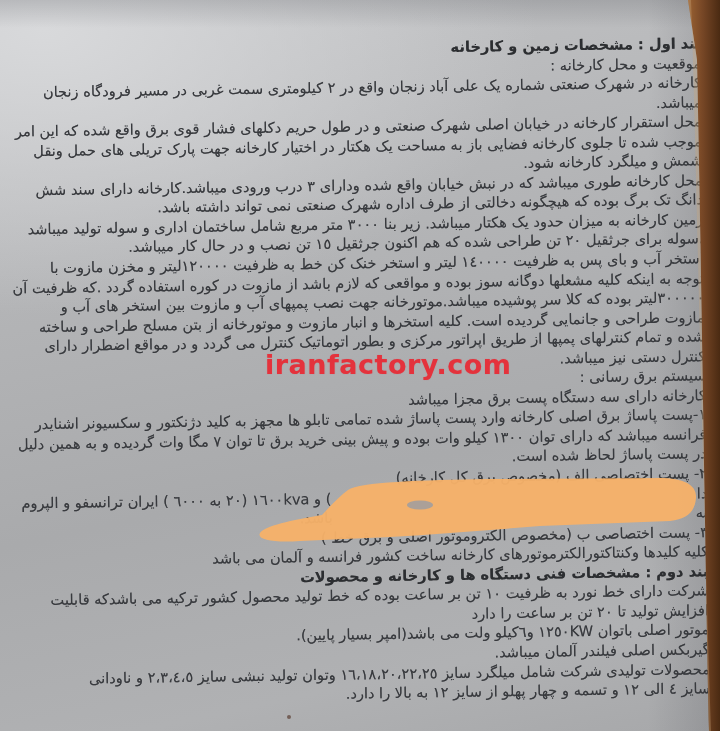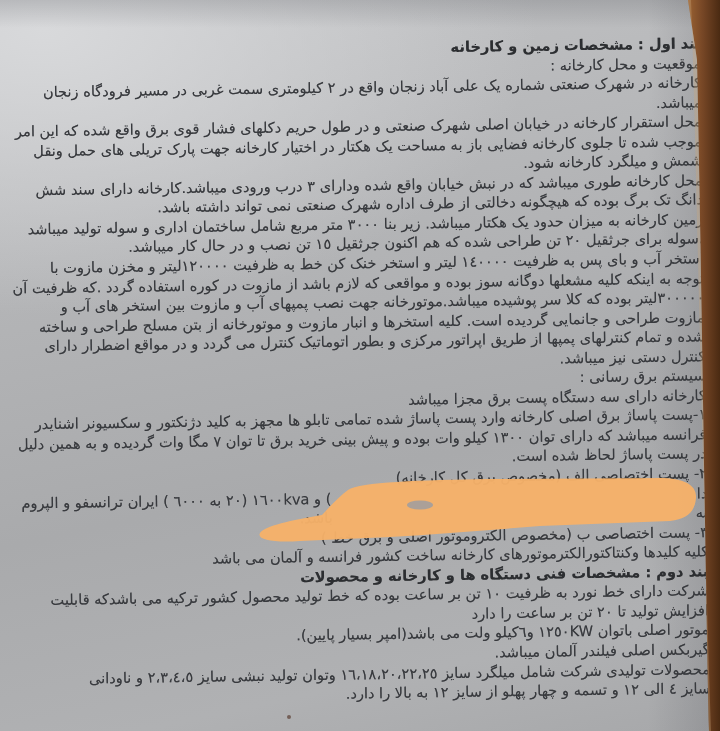--- a/index.html
+++ b/index.html
@@ -105,20 +105,21 @@
       C 455,50 449,59 430,61
       L 300,66
       C 250,70 200,74 150,77
       L 60,81
       C 35,83 16,80 20,73
       C 24,66 52,60 82,55
       C 92,44 100,36 108,30 Z"></path>
     <ellipse cx="180" cy="45" rx="13" ry="4.5" fill="#9d9ea0" opacity="0.85"></ellipse>
   </svg>
 
+  <div class="watermark">iranfactory.com</div>
 
   <svg class="wood" viewBox="0 0 42 731" preserveAspectRatio="none" xmlns="http://www.w3.org/2000/svg" aria-hidden="true">
     <defs>
       <linearGradient id="woodg" x1="0" y1="0" x2="1" y2="0">
         <stop offset="0" stop-color="#9a6233"></stop>
         <stop offset="0.45" stop-color="#774726"></stop>
         <stop offset="1" stop-color="#4a2a12"></stop>
       </linearGradient>
     </defs>
     <path fill="url(#woodg)" d="M10,0 L42,0 L42,731 L31,731 C27,560 24,300 19,60 L10,0 Z"></path>

